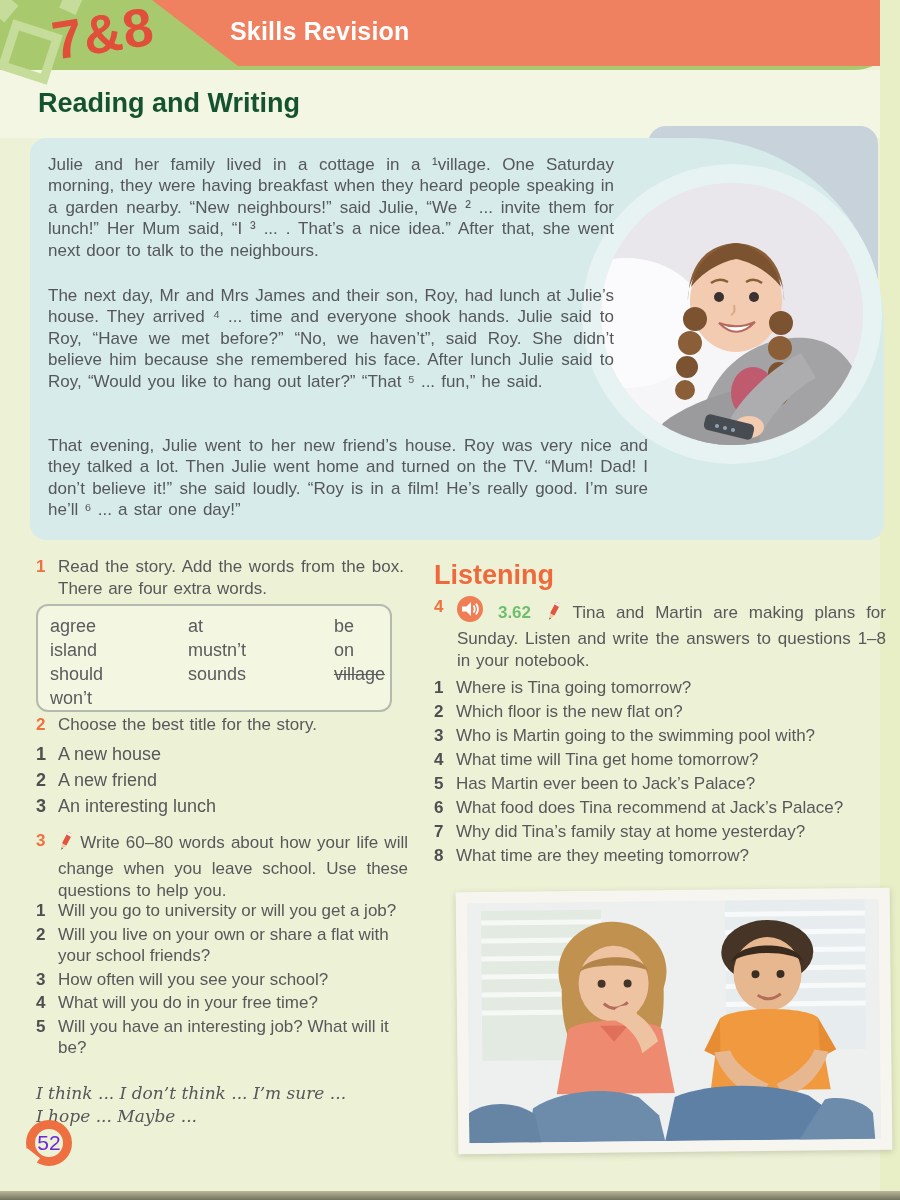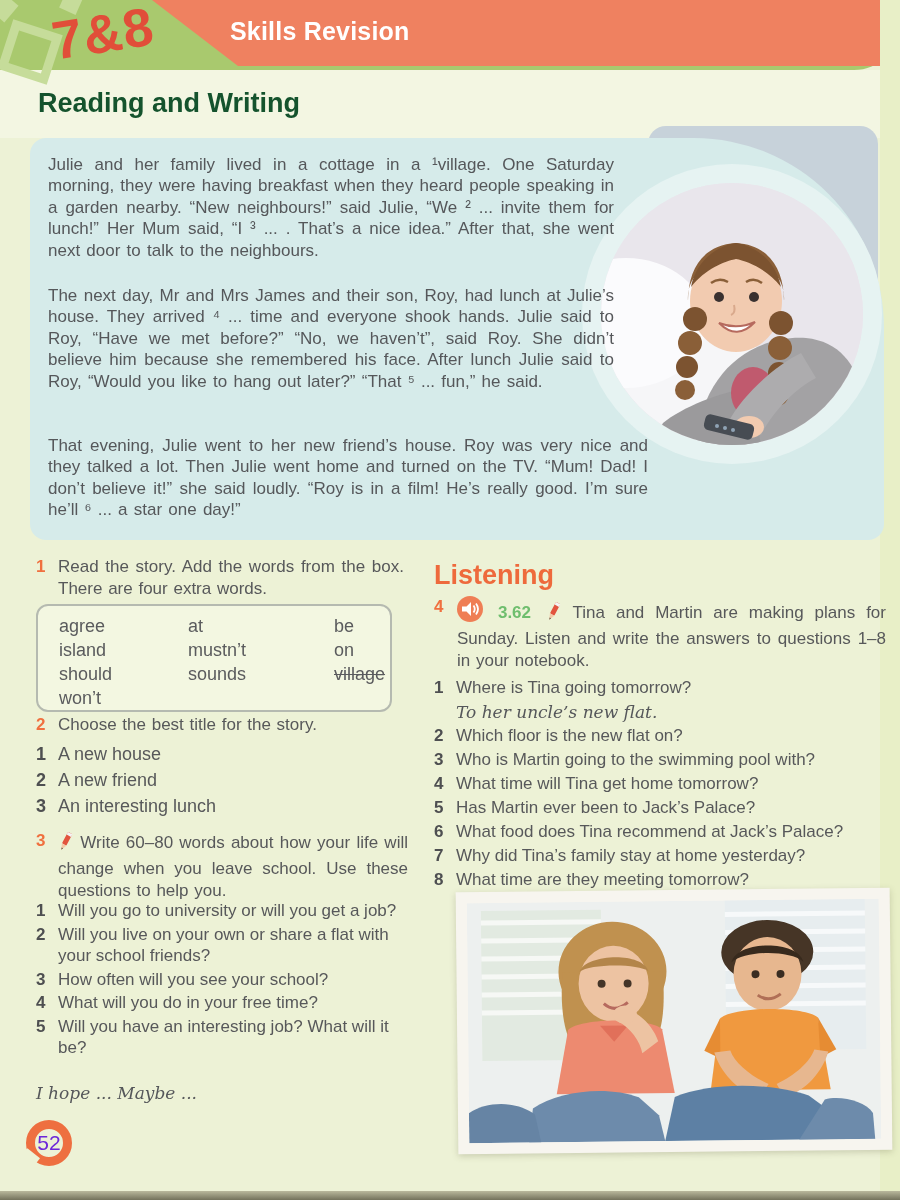--- a/index.html
+++ b/index.html
@@ -42,21 +42,21 @@
   .qitem{position:relative;padding-left:22px;margin-bottom:2px;}
   .qnum{position:absolute;left:0;top:0;font-weight:bold;color:#4e4f51;}
   .hand{font-style:italic;font-family:"DejaVu Serif",serif;color:#55575a;}
   .icon-inline{display:inline-block;vertical-align:-4px;}
 
   
   .ex1{left:36px;top:556px;width:368px;}
   .wordbox{position:absolute;left:36px;top:604px;width:352px;height:104px;
     border:2px solid #b5bab0;border-radius:12px;background:rgba(250,252,240,.45);}
   .wb-col{position:absolute;top:8px;font-size:18px;line-height:24px;color:#5a5b5d;}
-  .wb-c1{left:21px;} .wb-c2{left:150px;} .wb-c3{left:264px;margin-left:32px;}
+  .wb-c1{left:12px;} .wb-c2{left:150px;} .wb-c3{left:264px;margin-left:32px;}
   .wb-col span{display:block;}
   .struck{text-decoration:line-through;}
 
   
   .ex2{left:36px;top:714px;width:368px;}
   .ex2-options{position:absolute;left:36px;top:742px;font-size:18px;line-height:24px;}
 
   
   .ex3{left:36px;top:830px;width:372px;}
   .ex3-questions{position:absolute;left:36px;top:900px;width:378px;font-size:17px;line-height:21.5px;}
@@ -226,20 +226,21 @@
     <div class="qitem">
       <span class="qnum">4</span>
       <span>What will you do in your free time?</span>
     </div>
     <div class="qitem">
       <span class="qnum">5</span>
       <span>Will you have an interesting job? What will it be?</span>
     </div>
   </div>
   <div class="phrases hand">
+    <div>I think ... I don’t think ... I’m sure ...</div>
     <div>I hope ... Maybe ...</div>
   </div>
 
   <h2 class="listening-heading">Listening</h2>
   <div class="ex ex4">
     <div class="body">
       <span class="ex-num">4</span>
       <span class="icon-inline">
         <svg width="26" height="26" viewBox="0 0 26 26">
           <rect width="26" height="26" rx="13" fill="#ef7e55"></rect>
@@ -260,21 +261,20 @@
         </svg>
       </span>
       <span>Tina and Martin are making plans for Sunday. Listen and write the answers to questions 1–8 in your notebook.</span>
     </div>
   </div>
   <div class="lq">
     <div class="qitem">
       <span class="qnum">1</span>
       <span>Where is Tina going tomorrow?</span>
     </div>
-    <div class="answer hand">To her uncle’s new flat.</div>
     <div class="qitem">
       <span class="qnum">2</span>
       <span>Which floor is the new flat on?</span>
     </div>
     <div class="qitem">
       <span class="qnum">3</span>
       <span>Who is Martin going to the swimming pool with?</span>
     </div>
     <div class="qitem">
       <span class="qnum">4</span>

